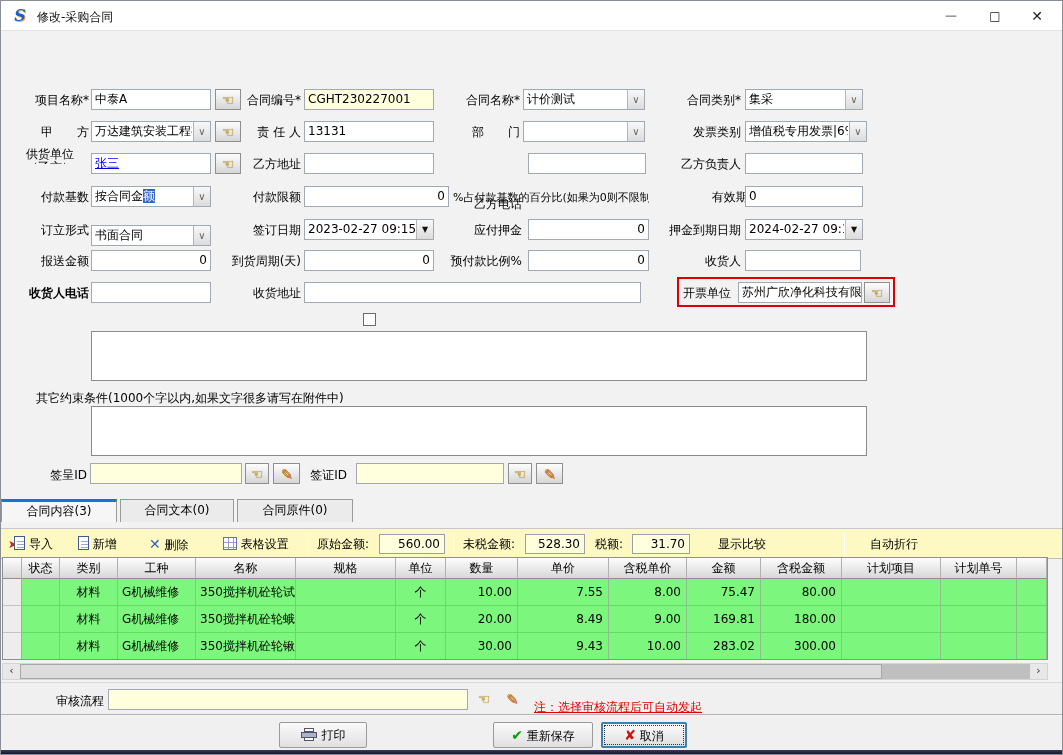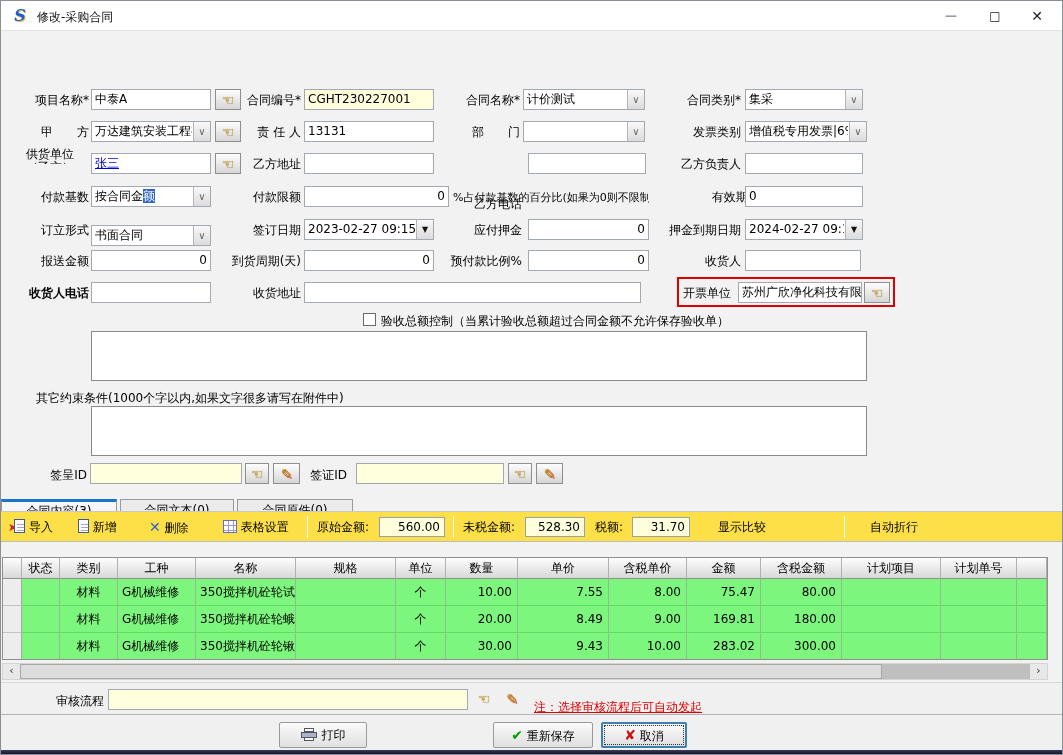--- a/index.html
+++ b/index.html
@@ -38,21 +38,21 @@
   .selhl{background:#3164c8;color:#fff;}
   .link{color:#0000e8;text-decoration:underline;}
   .area{position:absolute;background:#fff;border:1px solid #8a8a8a;}
   .redbox{position:absolute;border:2px solid #dd0000;}
   
   .tabs{position:absolute;left:0;top:498px;width:100%;height:23px;padding-left:40px;}
   .tab{position:absolute;top:0;height:23px;border:1px solid #9a9a9a;border-bottom:none;background:#ebebeb;
     text-align:center;line-height:21px;font-size:12px;padding:0 12px;}
   .tab.active{background:#f6f6f6;border-top:3px solid #1874cd;line-height:18px;}
   
-  .toolbar{position:absolute;left:0;top:510px;width:100%;height:31px;background:#fde047;
+  .toolbar{position:absolute;left:0;top:527px;width:100%;height:31px;background:#fef9c3;
     border-top:1px solid #c8c8c8;border-bottom:1px solid #bdbdbd;}
   .tbtn{position:absolute;top:4px;height:23px;line-height:22px;font-size:12px;white-space:nowrap;}
   .tsep{position:absolute;top:4px;width:1px;height:22px;background:#c4c4c4;border-right:1px solid #fff;}
   .tbox{position:absolute;top:5px;height:20px;border:1px solid #9aa0a8;background:#ffffde;
     font-size:12px;line-height:18px;text-align:right;padding:0 4px;}
   .doc-icon{display:inline-block;width:11px;height:14px;background:#fff;border:1px solid #445a8c;vertical-align:-2px;
     background-image:repeating-linear-gradient(180deg,transparent 0 2px,#9aa8d8 2px 3px);background-size:7px 100%;background-repeat:no-repeat;background-position:2px 2px;}
   .grid-icon{display:inline-block;width:14px;height:13px;border:1px solid #6b6bc0;background:#fff;vertical-align:-2px;
     background-image:linear-gradient(#9a9ad0 1px,transparent 1px),linear-gradient(90deg,#9a9ad0 1px,transparent 1px);
     background-size:5px 5px;background-position:-1px -1px;}
@@ -195,21 +195,20 @@
   <div class="lbl lr" style="left:10px;top:284px;width:78px;font-weight:bold;">收货人电话</div>
   <div class="txt" style="left:90px;top:281px;width:120px;"></div>
   <div class="lbl lr" style="left:230px;top:284px;width:70px;">收货地址</div>
   <div class="txt" style="left:303px;top:281px;width:337px;"></div>
   <div class="redbox" style="left:676px;top:276px;width:218px;height:30px;"></div>
   <div class="lbl" style="left:682px;top:284px;width:52px;">开票单位</div>
   <div class="txt" style="left:737px;top:281px;width:124px;">苏州广欣净化科技有限</div>
   <div class="hbtn" style="left:863px;top:281px;">☜</div>
 
   <div class="cb" style="left:362px;top:312px;"></div>
-  <div class="lbl" style="left:380px;top:312px;width:480px;">验收总额控制（当累计验收总额超过合同金额不允许保存验收单）</div>
   <div class="area" style="left:90px;top:330px;width:776px;height:50px;"></div>
 
   <div class="lbl" style="left:35px;top:389px;width:330px;">其它约束条件(1000个字以内,如果文字很多请写在附件中)</div>
   <div class="area" style="left:90px;top:405px;width:776px;height:50px;"></div>
 
   <div class="lbl lr" style="left:30px;top:466px;width:56px;">签呈ID</div>
   <div class="txt yellow" style="left:89px;top:462px;width:152px;"></div>
   <div class="hbtn" style="left:244px;top:462px;width:24px;">☜</div>
   <div class="ebtn" style="left:272px;top:462px;">✎</div>
   <div class="lbl lr" style="left:300px;top:466px;width:46px;">签证ID</div>

